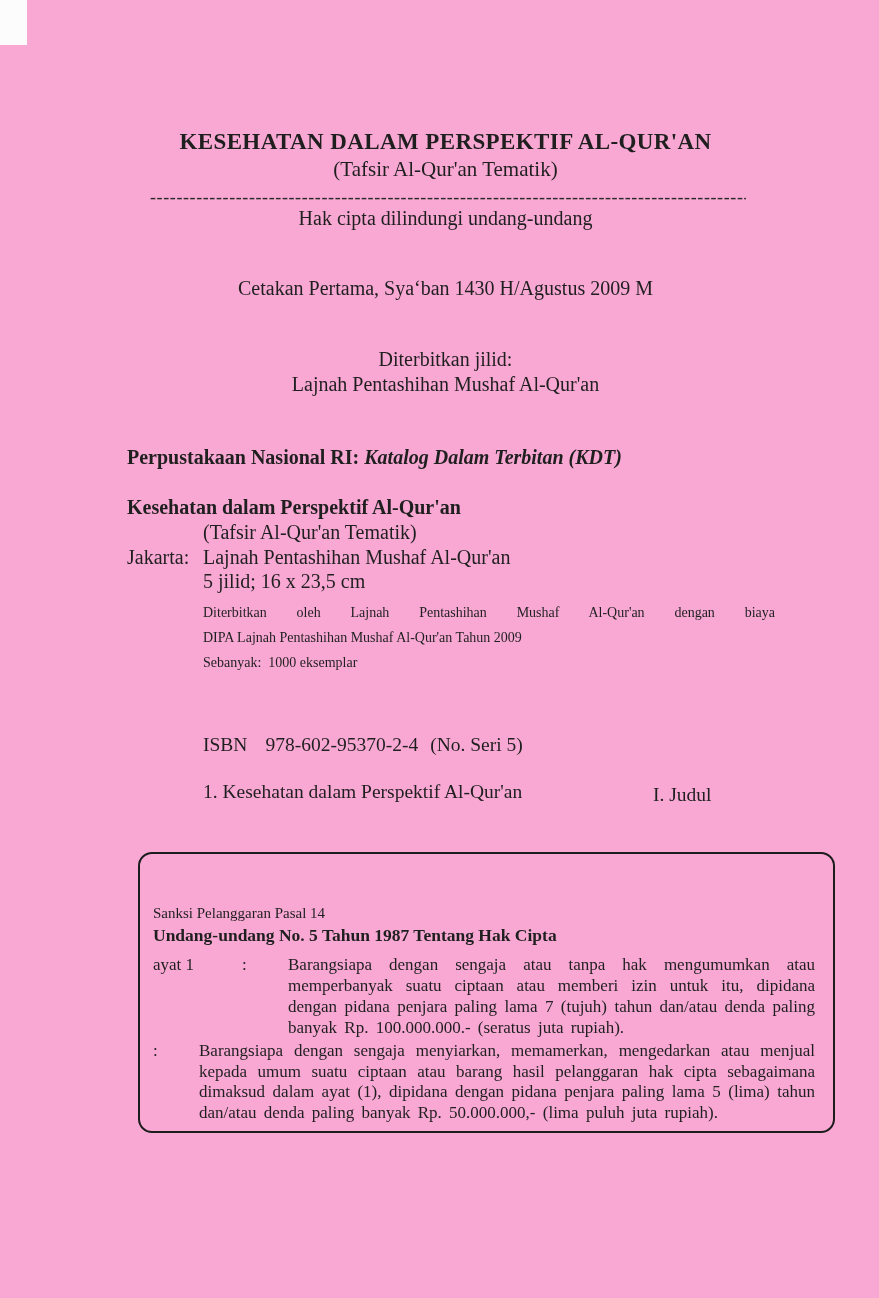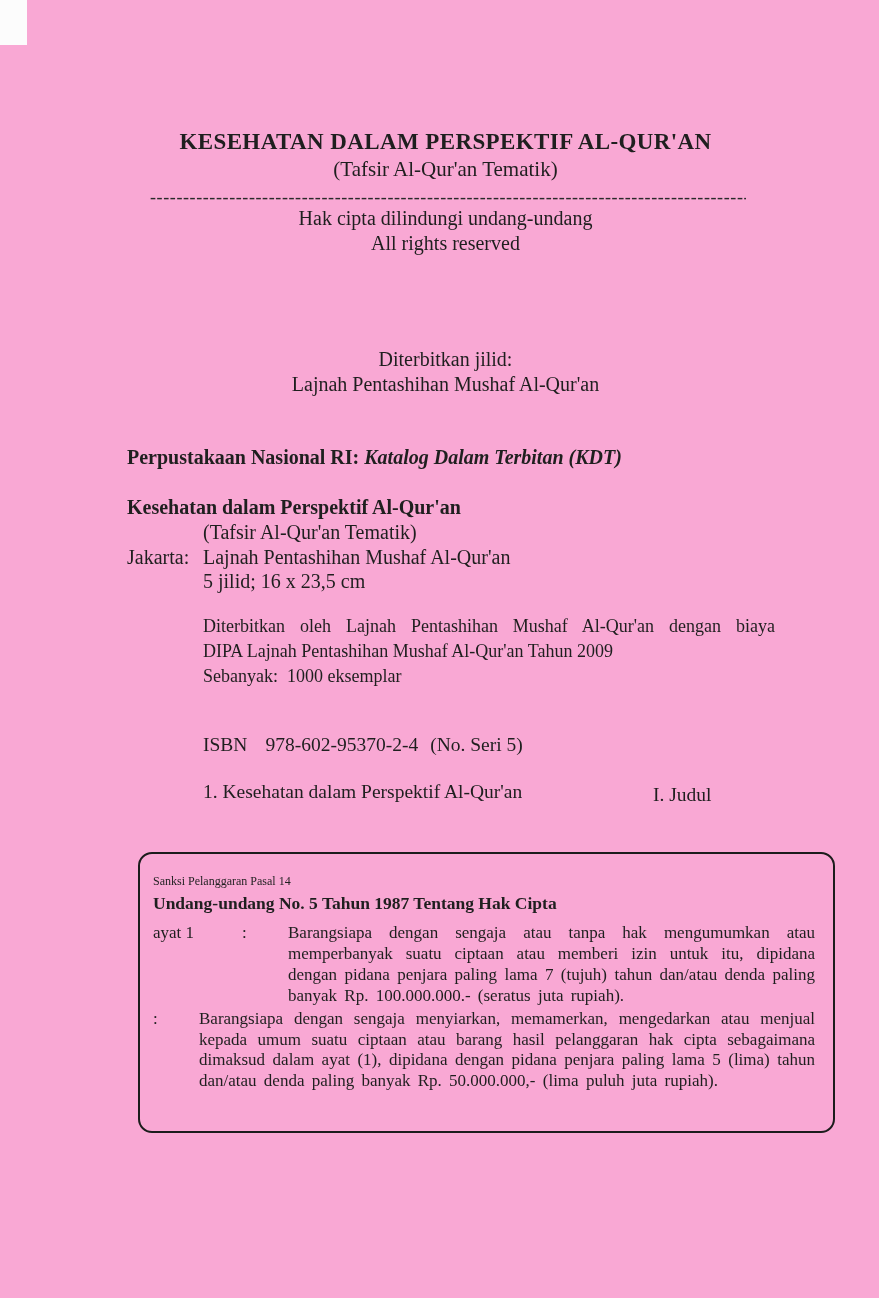--- a/index.html
+++ b/index.html
@@ -37,37 +37,37 @@
   .catalog-header { top: 446px; font-size: 20px; font-weight: bold; }
   .catalog-header .kdt { font-style: italic; }
 
   .catalog-entry { top: 495px; font-size: 20px; line-height: 24.8px; }
   .catalog-entry .bold { font-weight: bold; }
   .indent { margin-left: 76px; }
   .row-jakarta { display: flex; }
   .row-jakarta .city { flex: 0 0 76px; }
   .prewrap { white-space: pre-wrap; }
 
-  .funding-block { top: 614px; left: 203px; width: 572px; font-size: 18px; line-height: 25px; }
+  .funding-block { top: 600px; left: 203px; width: 572px; font-size: 14px; line-height: 25px; }
   .stretch { text-align: justify; text-align-last: justify; }
 
   .isbn-line { top: 734px; left: 203px; font-size: 19.5px; }
   .isbn-value { margin-left: 18px; }
   .isbn-series { margin-left: 12px; }
 
   .entry-line { top: 781px; left: 203px; width: 560px; font-size: 19.5px; }
   .entry-judul { position: absolute; left: 450px; top: 3px; }
 
   .sanction-box {
     position: absolute; top: 852px; left: 138px;
     width: 697px; height: 281px; box-sizing: border-box;
     border: 2.5px solid #1c1c1c; border-radius: 14px;
     padding: 17px 18px 12px 13px;
   }
-  .sanction-line1 { font-size: 12px; line-height: 21.5px; }
+  .sanction-line1 { font-size: 15px; line-height: 21.5px; margin-top: 32px; }
   .sanction-line2 { font-size: 17.5px; font-weight: bold; line-height: 21.5px; }
   .ayat-rows { margin-top: 9px; }
   .ayat-row { display: flex; font-size: 17px; line-height: 20.9px; margin-top: 2px; gap: 29px; }
   .ayat-label { flex: 0 0 60px; }
   .ayat-colon { flex: 0 0 17px; }
   .ayat-text { flex: 1; text-align: justify; word-spacing: 3px; }
 </style>
 </head>
 <body>
 
@@ -77,23 +77,23 @@
 
   <div class="centered title-block">
     <div class="book-title">KESEHATAN DALAM PERSPEKTIF AL-QUR'AN</div>
     <div class="book-subtitle">(Tafsir Al-Qur'an Tematik)</div>
   </div>
 
   <div class="divider-wrap">--------------------------------------------------------------------------------------------------------------</div>
 
   <div class="centered rights-block">
     <div>Hak cipta dilindungi undang-undang</div>
-    <div>All rights reserved</div>
   </div>
 
+  <div class="centered edition-line">Cetakan Pertama, Sya‘ban 1430 H/Agustus 2009 M</div>
 
   <div class="centered publisher-block">
     <div>Diterbitkan jilid:</div>
     <div>Lajnah Pentashihan Mushaf Al-Qur'an</div>
   </div>
 
   <div class="leftcol catalog-header">
     <span>Perpustakaan Nasional RI: </span><span class="kdt">Katalog Dalam Terbitan (KDT)</span>
   </div>
 

